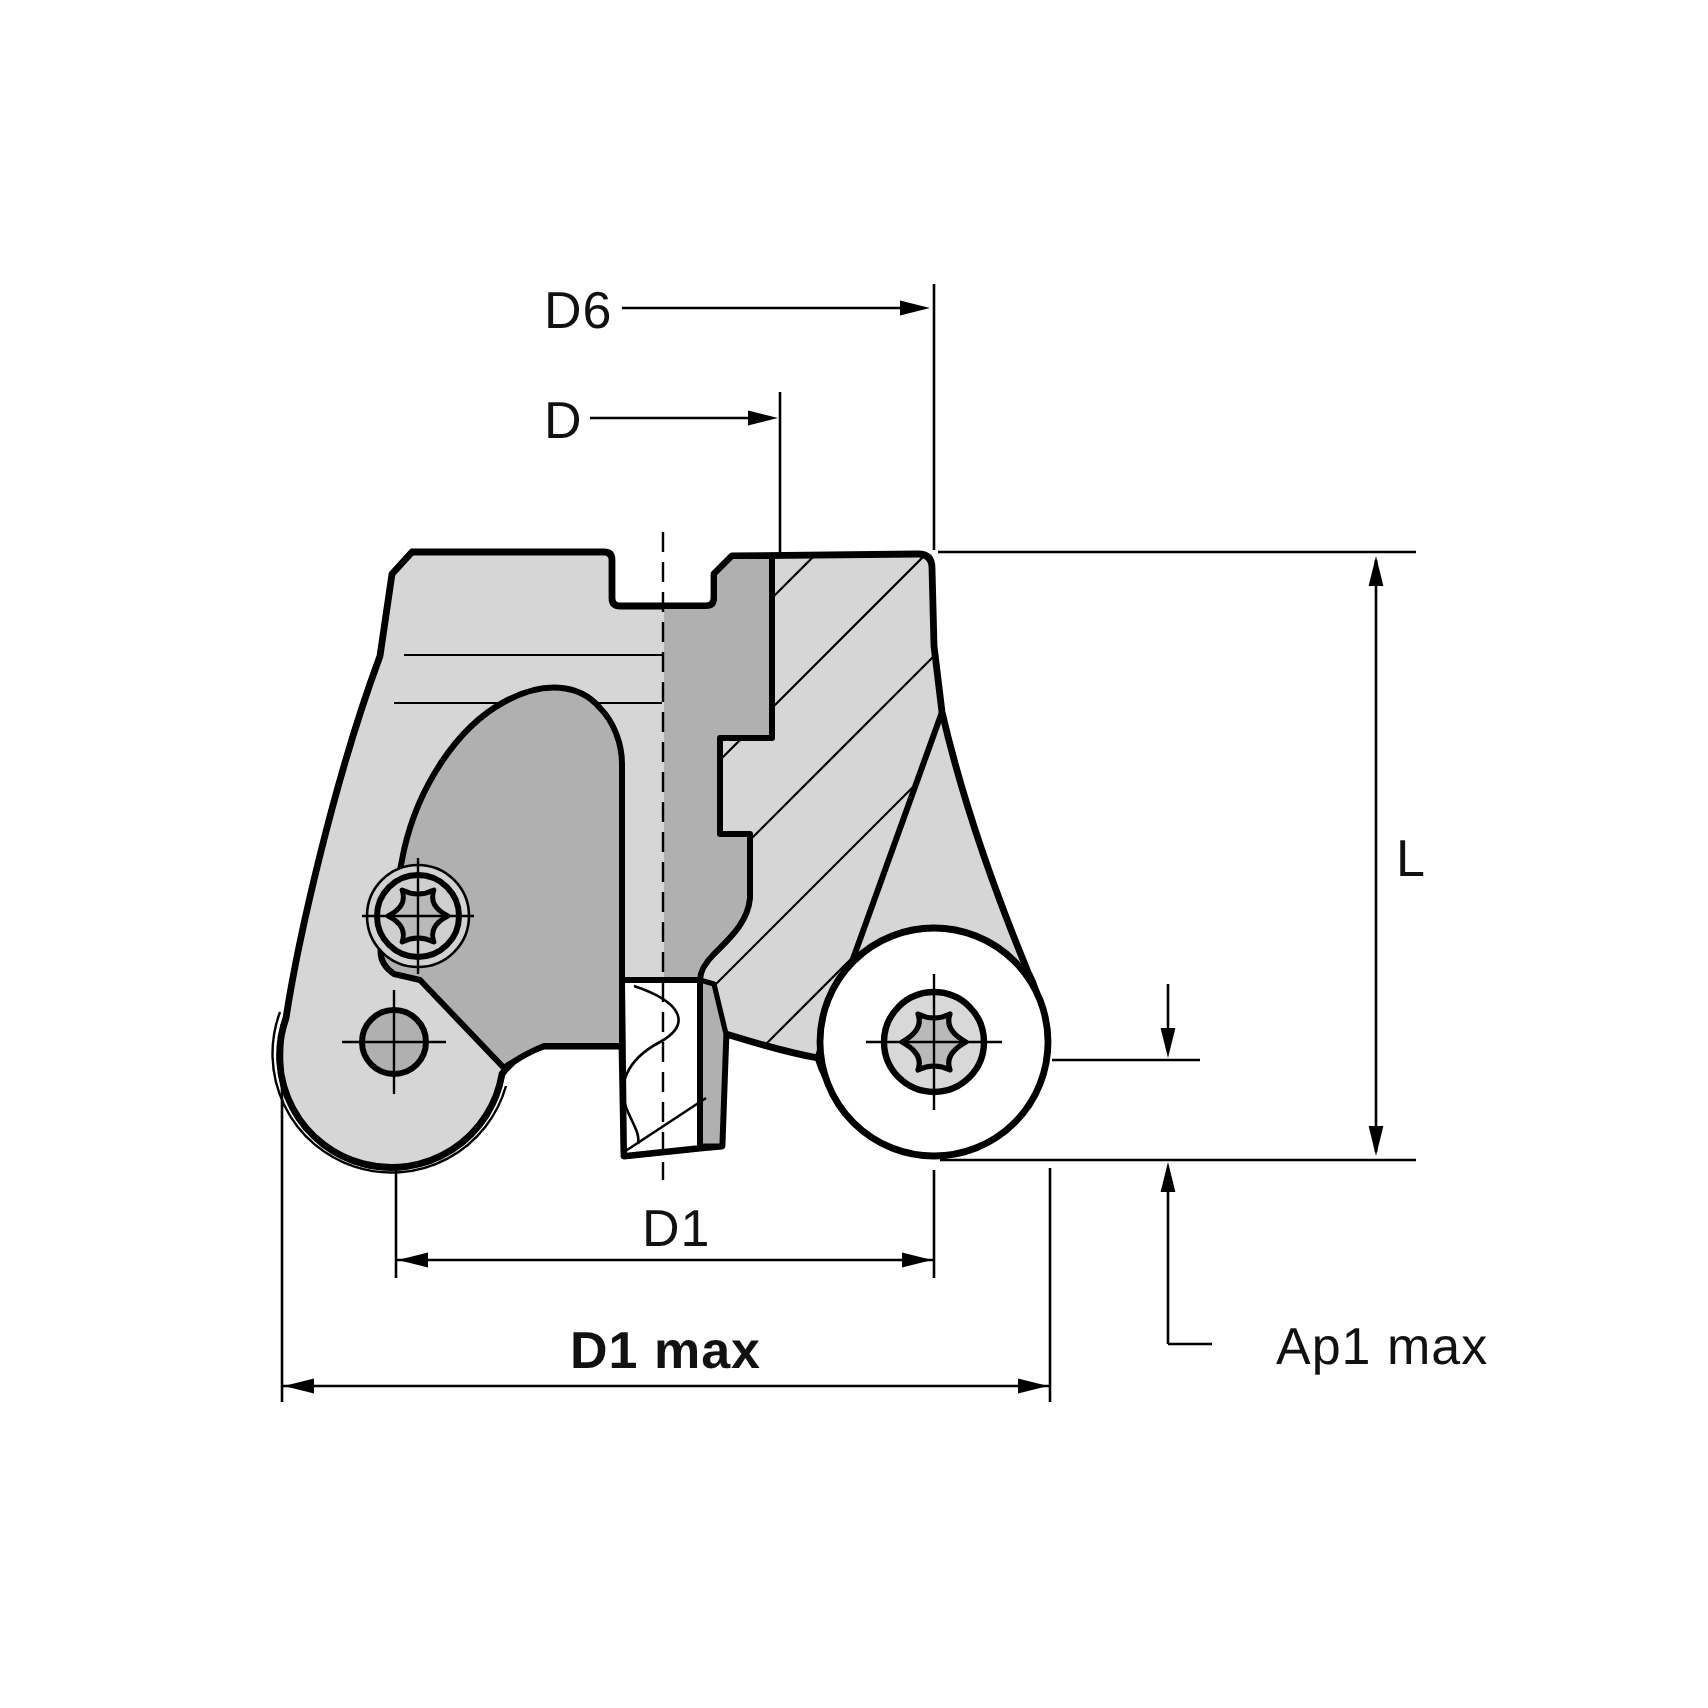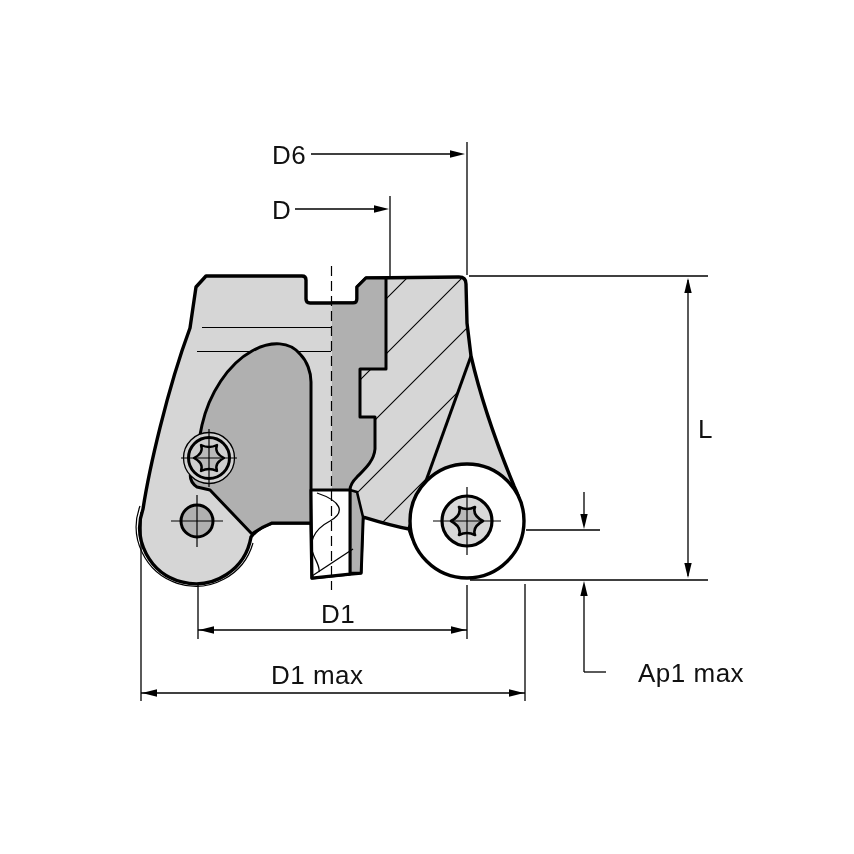--- a/index.html
+++ b/index.html
@@ -144,15 +144,15 @@
     <polygon points="142,693 157,689.2 157,696.8" fill="#000" stroke="none"></polygon>
     <polygon points="524,693 509,689.2 509,696.8" fill="#000" stroke="none"></polygon>
   </g>
 </svg>
 
 <div class="dim-label" style="left:272px; top:142px;">D6</div>
 <div class="dim-label" style="left:272px; top:197px;">D</div>
 <div class="dim-label" style="left:698px; top:416px;">L</div>
 <div class="dim-label" style="left:638px; top:660px;">Ap1 max</div>
 <div class="dim-label" style="left:321px; top:601px;text-align:right;">D1</div>
-<div class="dim-label" style="left:271px; top:662px;">D1 max</div>
+<div class="dim-label" style="left:285px; top:662px;font-weight:bold;">D1 max</div>
 
 </div>
 
 </body></html>

